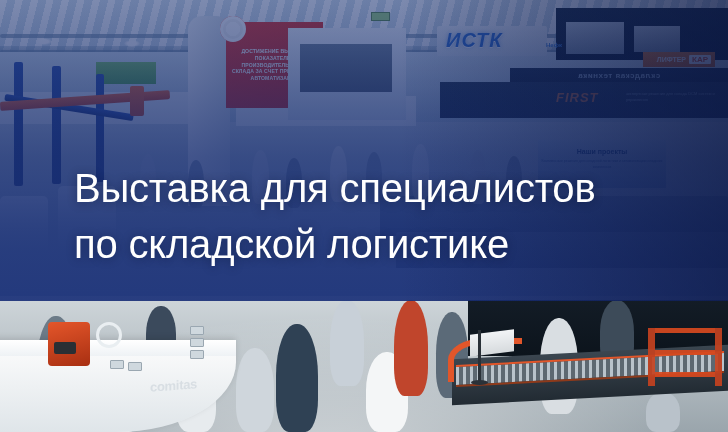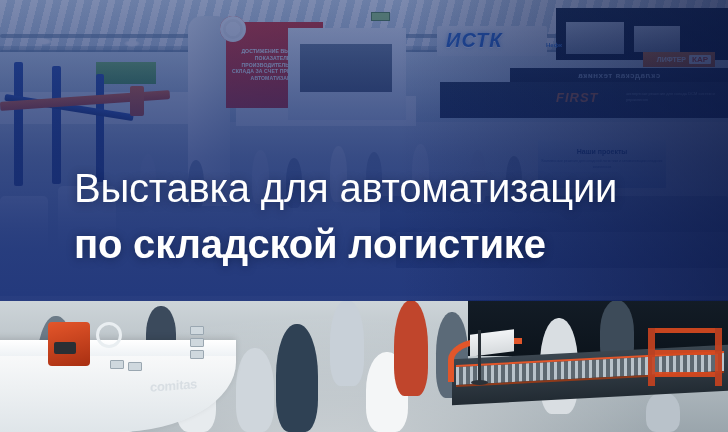--- a/index.html
+++ b/index.html
@@ -162,21 +162,21 @@
         rgba(22,44,112,.80) 52%,
         rgba(24,46,116,.88) 76%,
         rgba(26,48,120,.92) 100%); }
   .overlay-r { position:absolute; left:400px; top:0; width:328px; height:301px;
      background:linear-gradient(90deg, rgba(10,22,62,0), rgba(8,18,56,.55)); }
 
   
   .headline { position:absolute; left:74px; top:160px; width:620px;
      color:#fff; font-size:40px; line-height:1.40; font-weight:400;
      letter-spacing:-.2px; text-shadow:0 1px 10px rgba(5,15,45,.45); }
-  .headline .l2 { display:block;font-weight:bold; }
+  .headline .l2 { display:block; }
 </style>
 </head>
 <body>
 
 <div id="stage">
 
   <div class="photo">
 
     <div class="midband"></div>
 
@@ -291,17 +291,17 @@
     <div class="carton"></div>
     <div class="red-rack"></div>
     <div class="post" style="left:478px;top:330px;height:52px;"></div>
     <div class="postbase" style="left:471px;top:380px;"></div>
   </div>
 
   <div class="overlay"></div>
   <div class="overlay-r"></div>
 
   <div class="headline">
-    <span>Выставка для автоматизации</span>
+    <span>Выставка для специалистов</span>
     <span class="l2">по складской логистике</span>
   </div>
 
 </div>
 
 </body></html>

